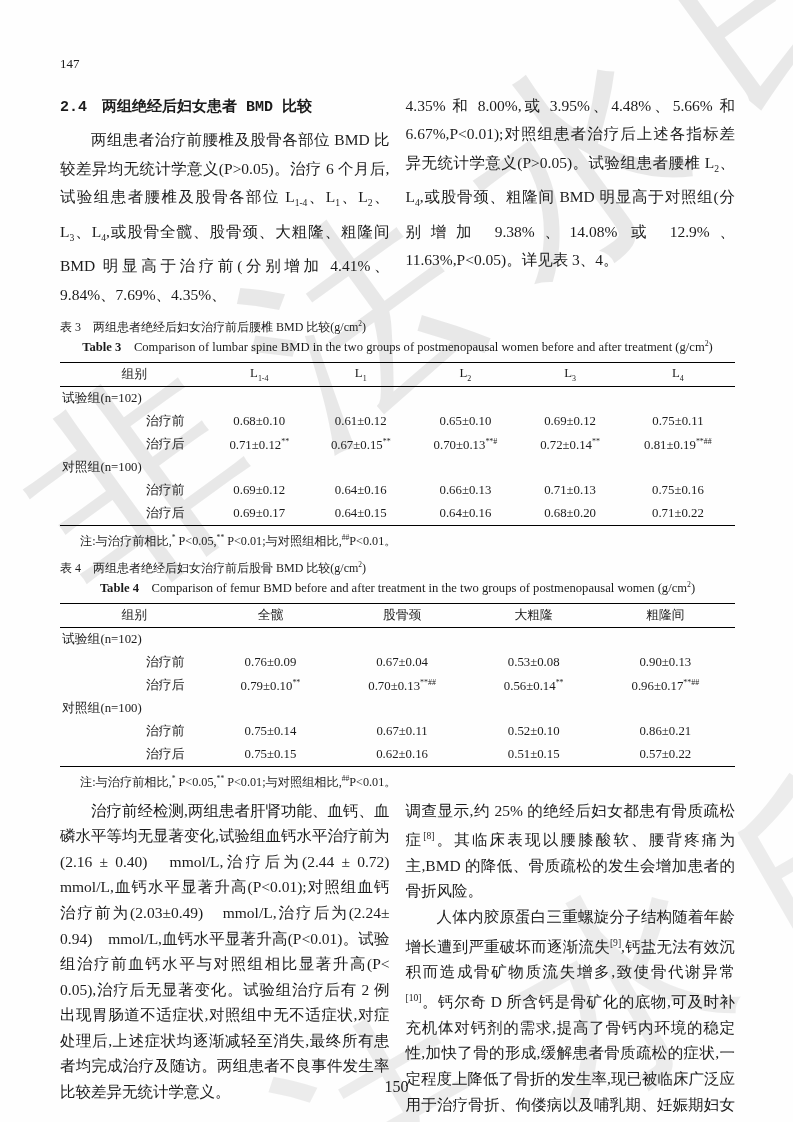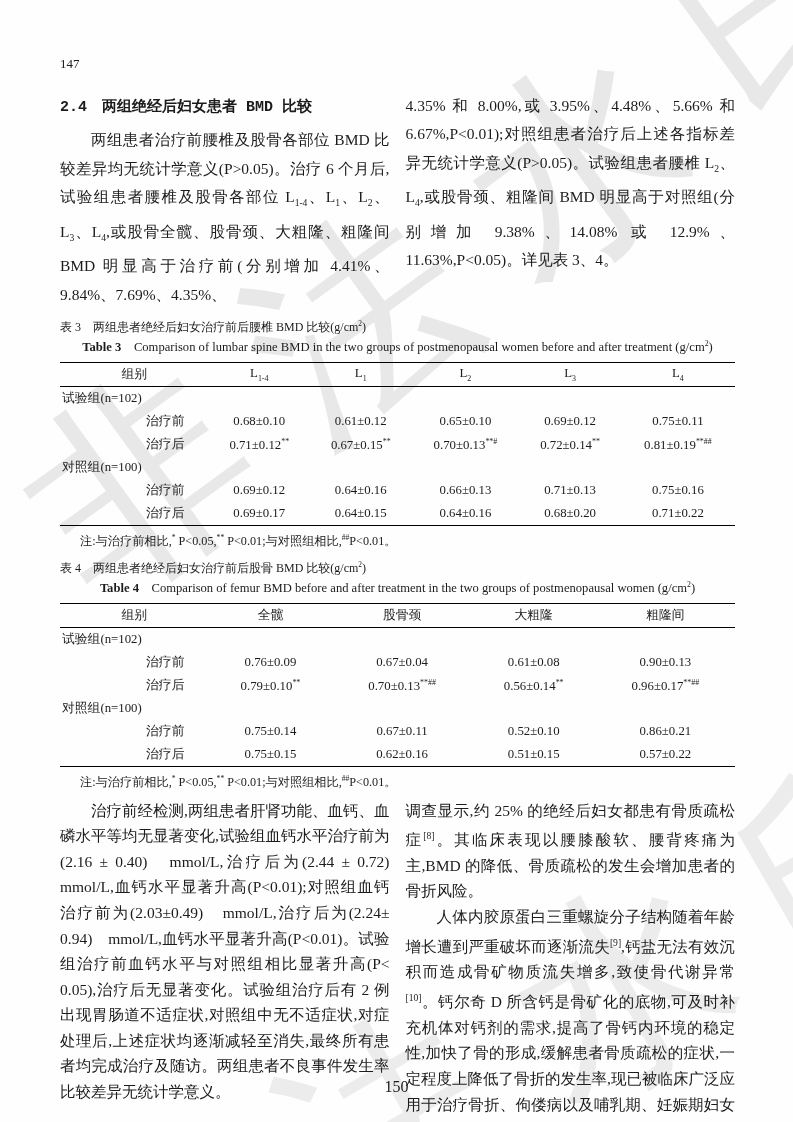--- a/index.html
+++ b/index.html
@@ -138,21 +138,21 @@
             </tr>
           </thead>
         <tbody>
             <tr>
               <td colspan="5" class="group-label">试验组(n=102)</td>
             </tr>
             <tr>
               <td class="sub-label">治疗前</td>
               <td>0.76±0.09</td>
               <td>0.67±0.04</td>
-              <td>0.61±0.08</td>
+              <td>0.53±0.08</td>
               <td>0.90±0.13</td>
             </tr>
             <tr>
               <td class="sub-label">治疗后</td>
               <td>0.79±0.10<sup>**</sup></td>
               <td>0.70±0.13<sup>**##</sup></td>
               <td>0.56±0.14<sup>**</sup></td>
               <td>0.96±0.17<sup>**##</sup></td>
             </tr>
             <tr>

